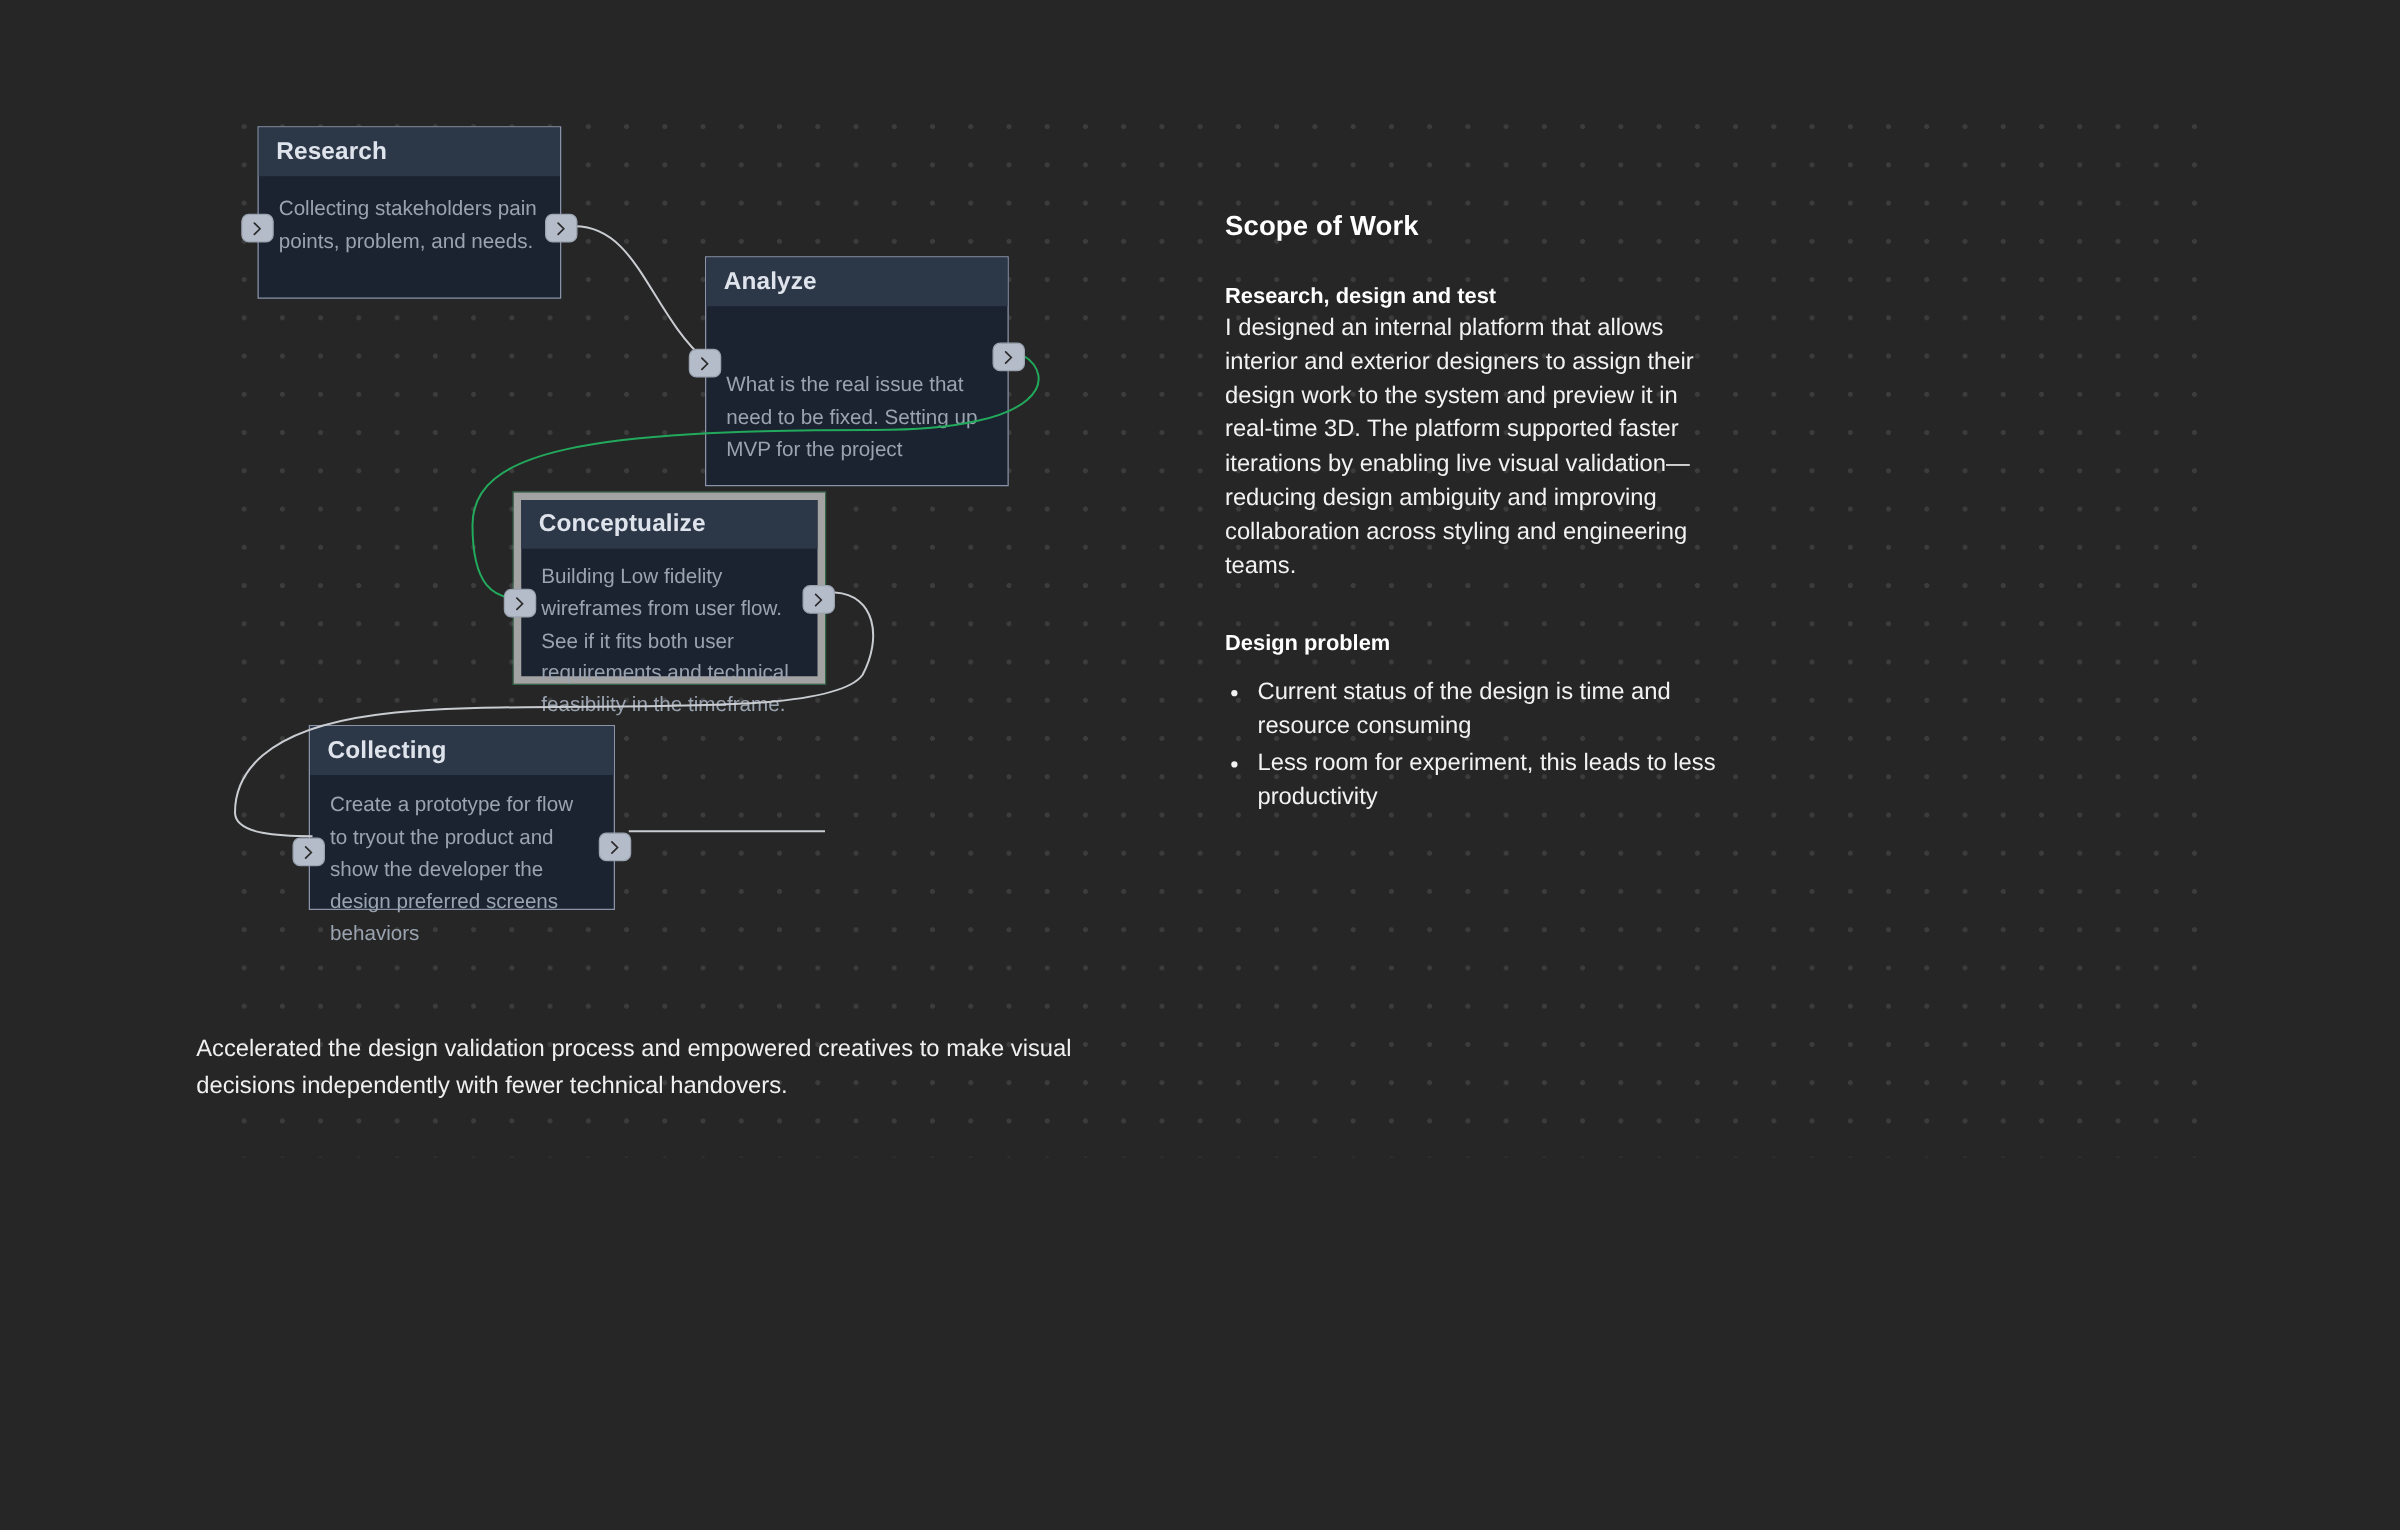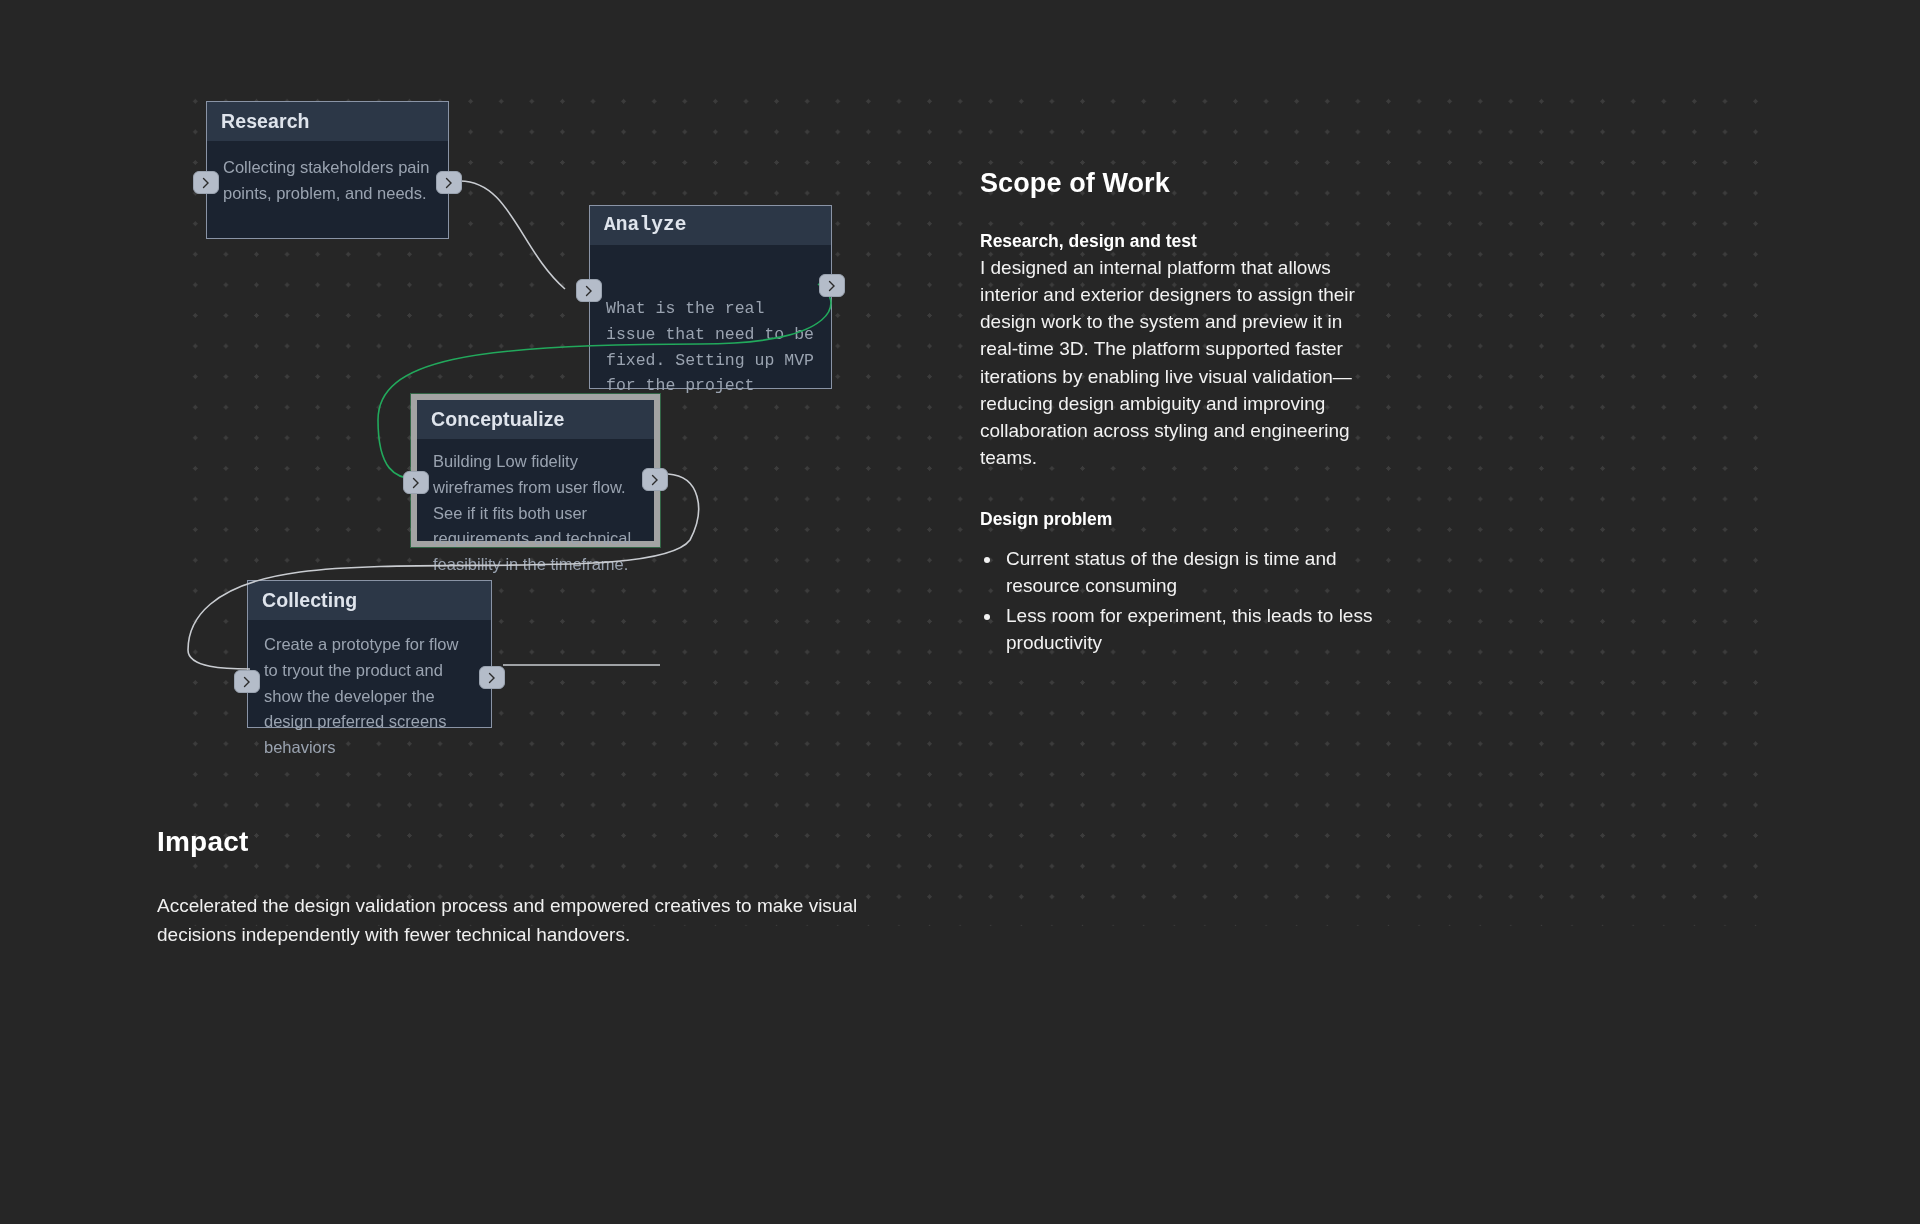--- a/index.html
+++ b/index.html
@@ -80,21 +80,21 @@
   
   .scope {
     position: absolute;
     left: 980px;
     top: 168px;
     width: 400px;
     z-index: 5;
   }
   .scope h1 {
     color: #ffffff;
-    font-size: 27px;
+    font-size: 22px;
     font-weight: bold;
     letter-spacing: .1px;
     margin-bottom: 32px;
   }
   .scope h2 {
     color: #ffffff;
     font-size: 17.5px;
     font-weight: bold;
     margin-bottom: 2px;
   }
@@ -163,21 +163,21 @@
         <path d="M2.5 1.5 L7 6 L2.5 10.5" fill="none" stroke="#2b2b2b" stroke-width="1.4" stroke-linecap="round"></path>
       </svg>
     </div>
     <div class="port right" style="top:69px;">
       <svg width="10" height="12" viewBox="0 0 10 12">
         <path d="M2.5 1.5 L7 6 L2.5 10.5" fill="none" stroke="#2b2b2b" stroke-width="1.4" stroke-linecap="round"></path>
       </svg>
     </div>
   </div>
 
-  <div class="node" style="left:589px; top:205px; width:243px;font-family:Liberation Mono, monospace;">
+  <div class="node" style="left:564px; top:205px; width:243px;">
     <div class="node-hdr">Analyze</div>
     <div class="node-body" style="height:106px;margin-top:37px;">What is the real issue that need to be fixed. Setting up MVP for the project</div>
     <div class="port left" style="top:73px;">
       <svg width="10" height="12" viewBox="0 0 10 12">
         <path d="M2.5 1.5 L7 6 L2.5 10.5" fill="none" stroke="#2b2b2b" stroke-width="1.4" stroke-linecap="round"></path>
       </svg>
     </div>
     <div class="port right" style="top:68px;">
       <svg width="10" height="12" viewBox="0 0 10 12">
         <path d="M2.5 1.5 L7 6 L2.5 10.5" fill="none" stroke="#2b2b2b" stroke-width="1.4" stroke-linecap="round"></path>
@@ -222,17 +222,16 @@
     <p>I designed an internal platform that allows interior and exterior designers to assign their design work to the system and preview it in real-time 3D. The platform supported faster iterations by enabling live visual validation—reducing design ambiguity and improving collaboration across styling and engineering teams.</p>
     <div class="gap"></div>
     <h2>Design problem</h2>
     <ul>
       <li>Current status of the design is time and resource consuming</li>
       <li>Less room for experiment, this leads to less productivity</li>
     </ul>
   </div>
 
   <div class="impact">
-    <h1>Impact</h1>
     <p>Accelerated the design validation process and empowered creatives to make visual decisions independently with fewer technical handovers.</p>
   </div>
 
 </div>
 
 </body></html>

